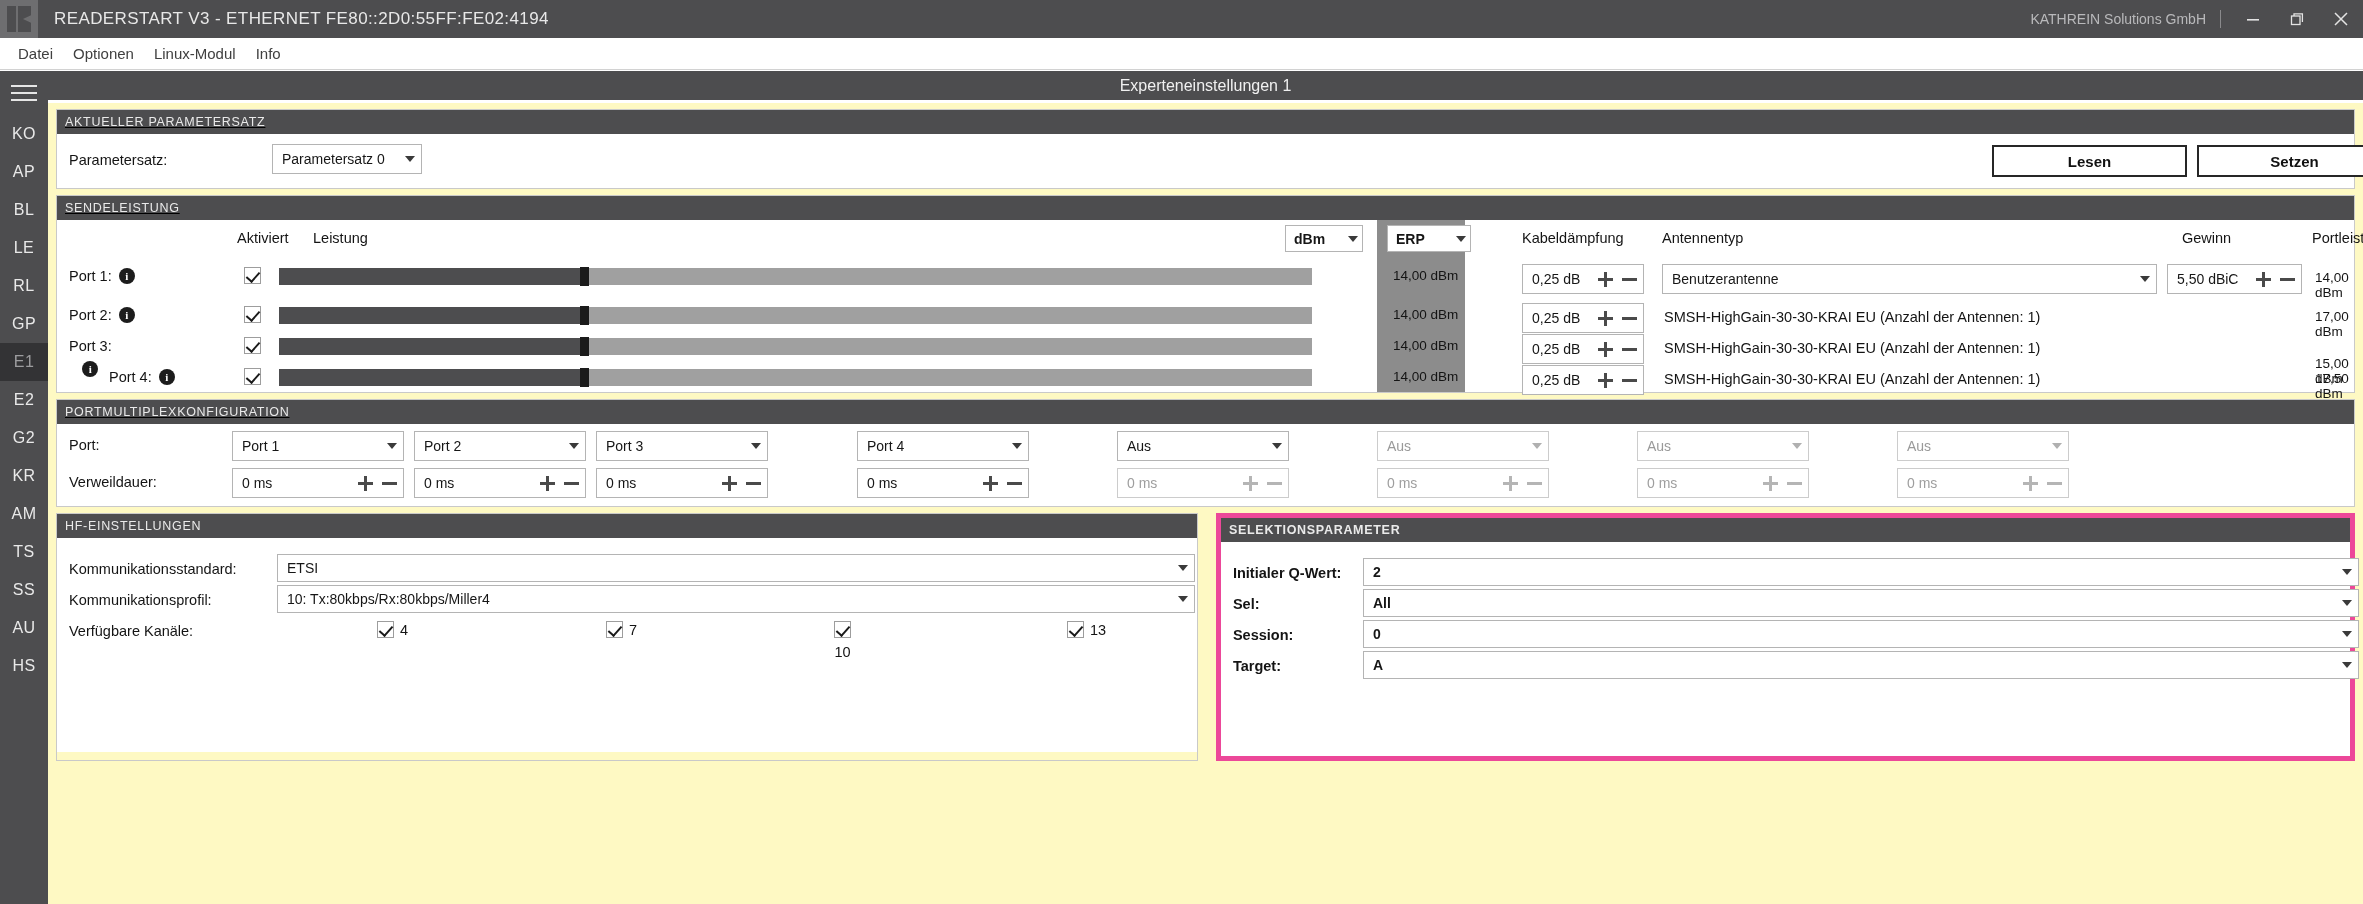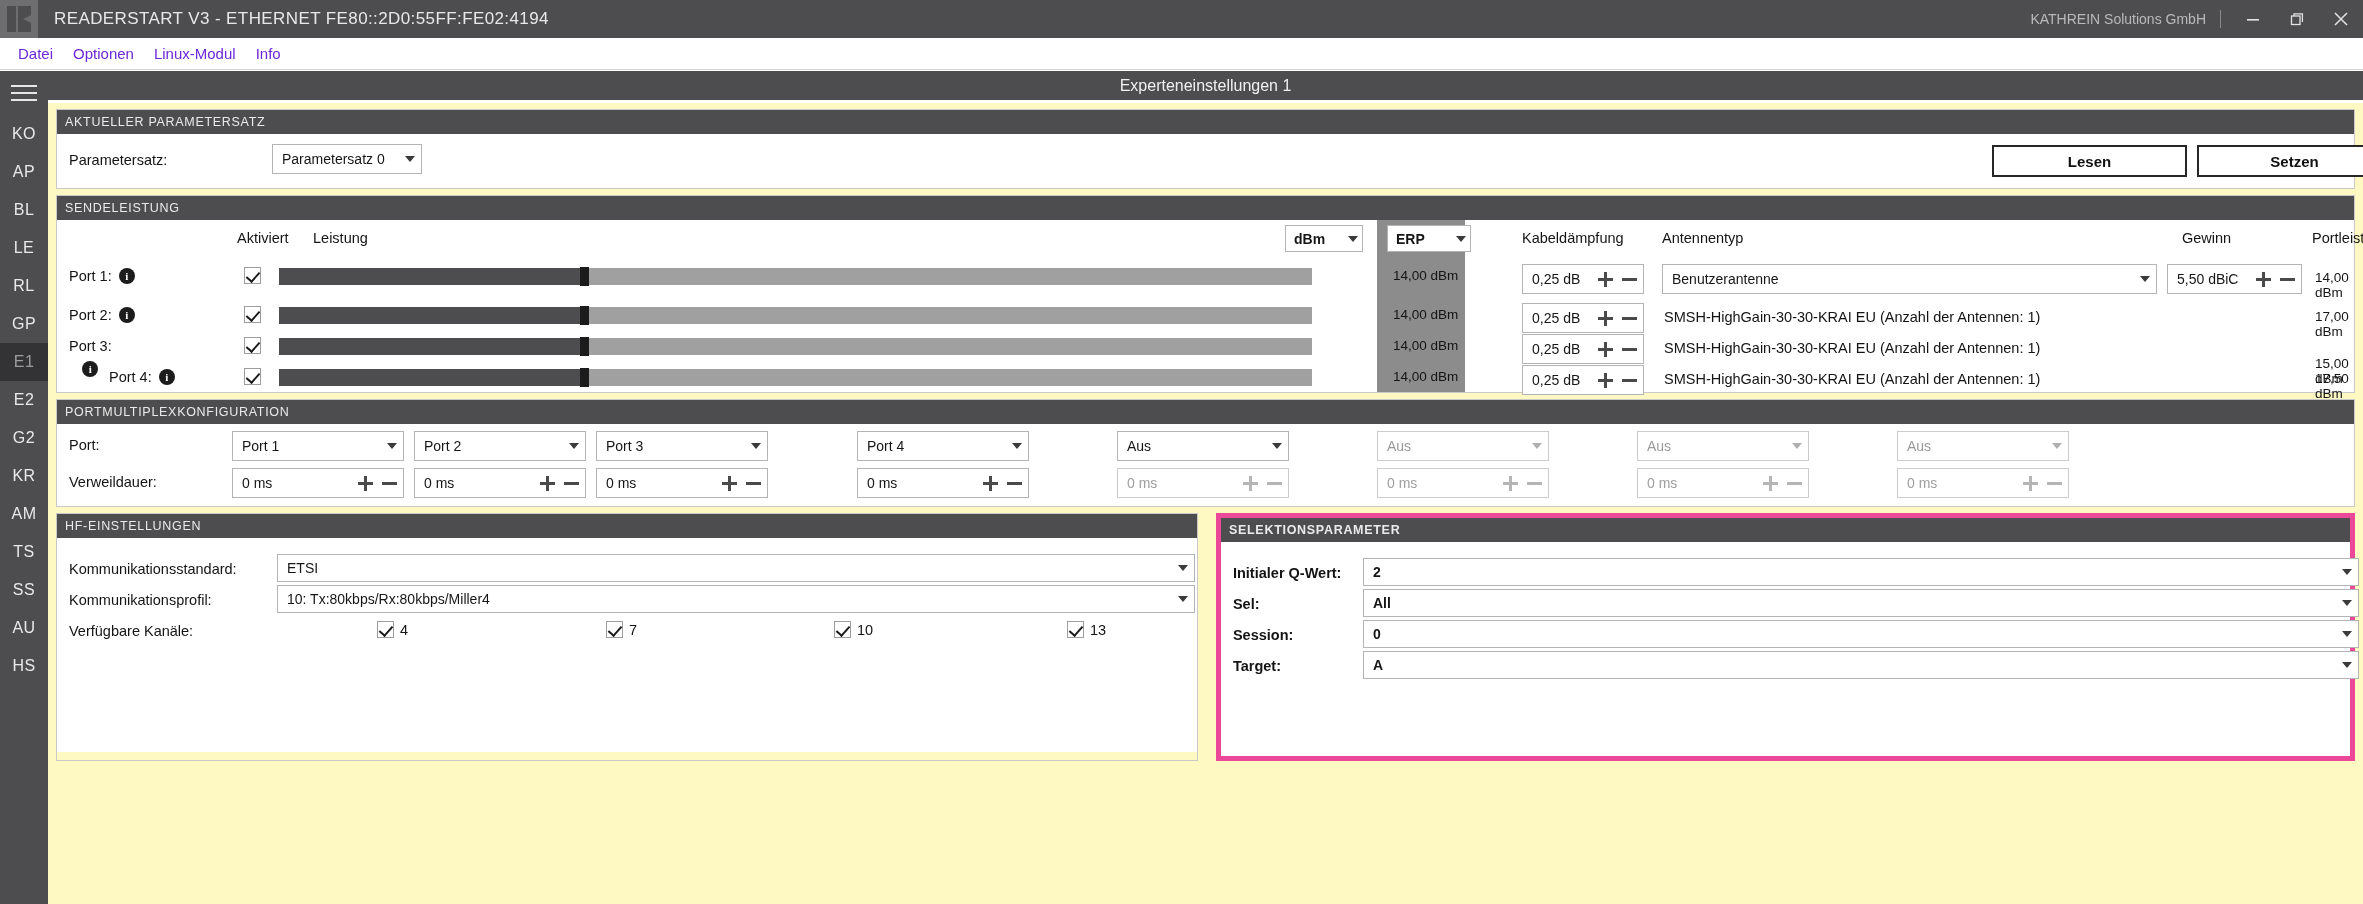--- a/index.html
+++ b/index.html
@@ -40,21 +40,21 @@
   }
   .winbtn svg{ display:block; }
 
   
   .menubar{
     position:absolute; left:0; top:38px; width:2363px; height:32px;
     background:#ffffff; display:flex; align-items:center; padding-left:8px;
     border-bottom:1px solid #d2d2d2;
   }
   .menuitem{
-    font-size:15px; color:#6d28d9; padding:3px 10px; white-space:nowrap;
+    font-size:15px; color:#404040; padding:3px 10px; white-space:nowrap;
   }
 
   
   .sidebar{
     position:absolute; left:0; top:71px; width:48px; height:833px;
     background:#4d4d4f;
   }
   .burger{
     height:44px; display:flex; flex-direction:column; align-items:center; justify-content:center; gap:5px;
   }
@@ -68,21 +68,21 @@
   
   .content{ position:absolute; left:48px; top:71px; width:2315px; height:833px; background:#fef9c3; }
 
   .pagehead{
     height:32px; background:#4d4d4f; color:#f0f0f0;
     display:flex; align-items:center; justify-content:center;
     font-size:16px; border-bottom:3px solid #fff;
   }
 
   
-  .group{ margin:6px 8px 0 8px; border:1px solid #c9c9c9; }
+  .group{ margin:6px 8px 0 8px; border:1px solid #c9c9c9;text-decoration:underline; }
   .group-hd{
     background:#4d4d4f; color:#eaeaea; font-size:12.5px; letter-spacing:.7px;
     padding:5px 8px; height:24px;
   }
   .group-bd{ background:#fff; padding:0; }
   .lbl{ font-size:14.5px; color:#141414; }
 
   
   .combo{
     border:1px solid #b4b4b4; background:#fff; height:30px;
@@ -476,21 +476,21 @@
           <div class="lbl abs" style="left:12px; top:85px;">Verfügbare Kanäle:</div>
 
           <div class="abs" style="left:320px; top:83px; display:flex; align-items:center; gap:6px;">
             <span class="cbx on"></span>
             <span class="lbl">4</span>
           </div>
           <div class="abs" style="left:549px; top:83px; display:flex; align-items:center; gap:6px;">
             <span class="cbx on"></span>
             <span class="lbl">7</span>
           </div>
-          <div class="abs" style="left:777px; top:83px; display:flex; align-items:center; gap:6px;">
+          <div class="abs" style="left:777px; top:83px; display:flex; align-items:center; gap:6px;flex-direction:column;">
             <span class="cbx on"></span>
             <span class="lbl">10</span>
           </div>
           <div class="abs" style="left:1010px; top:83px; display:flex; align-items:center; gap:6px;">
             <span class="cbx on"></span>
             <span class="lbl">13</span>
           </div>
         </div>
       </div>
 

